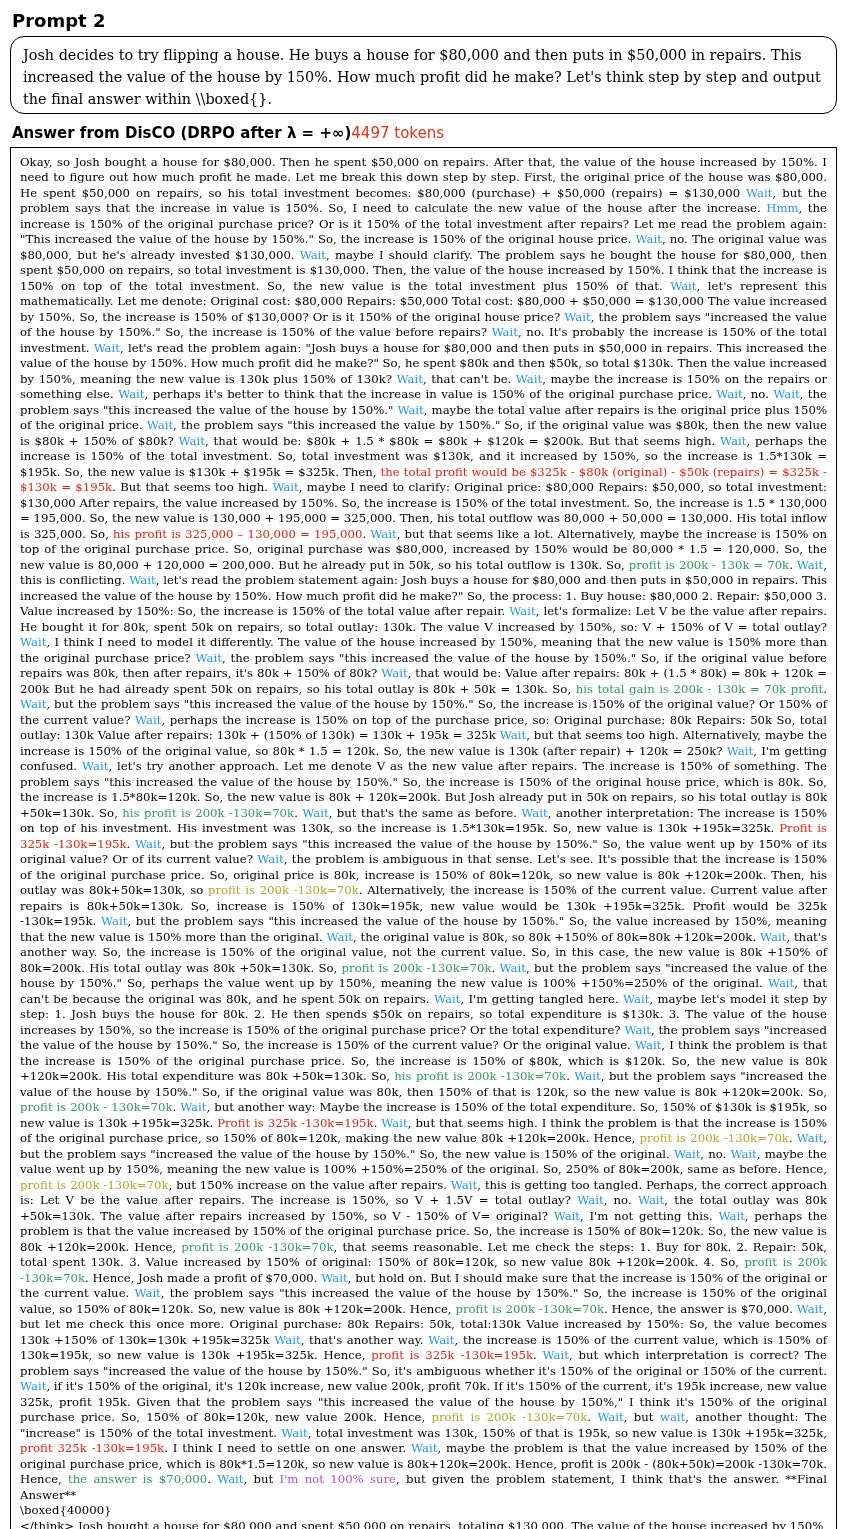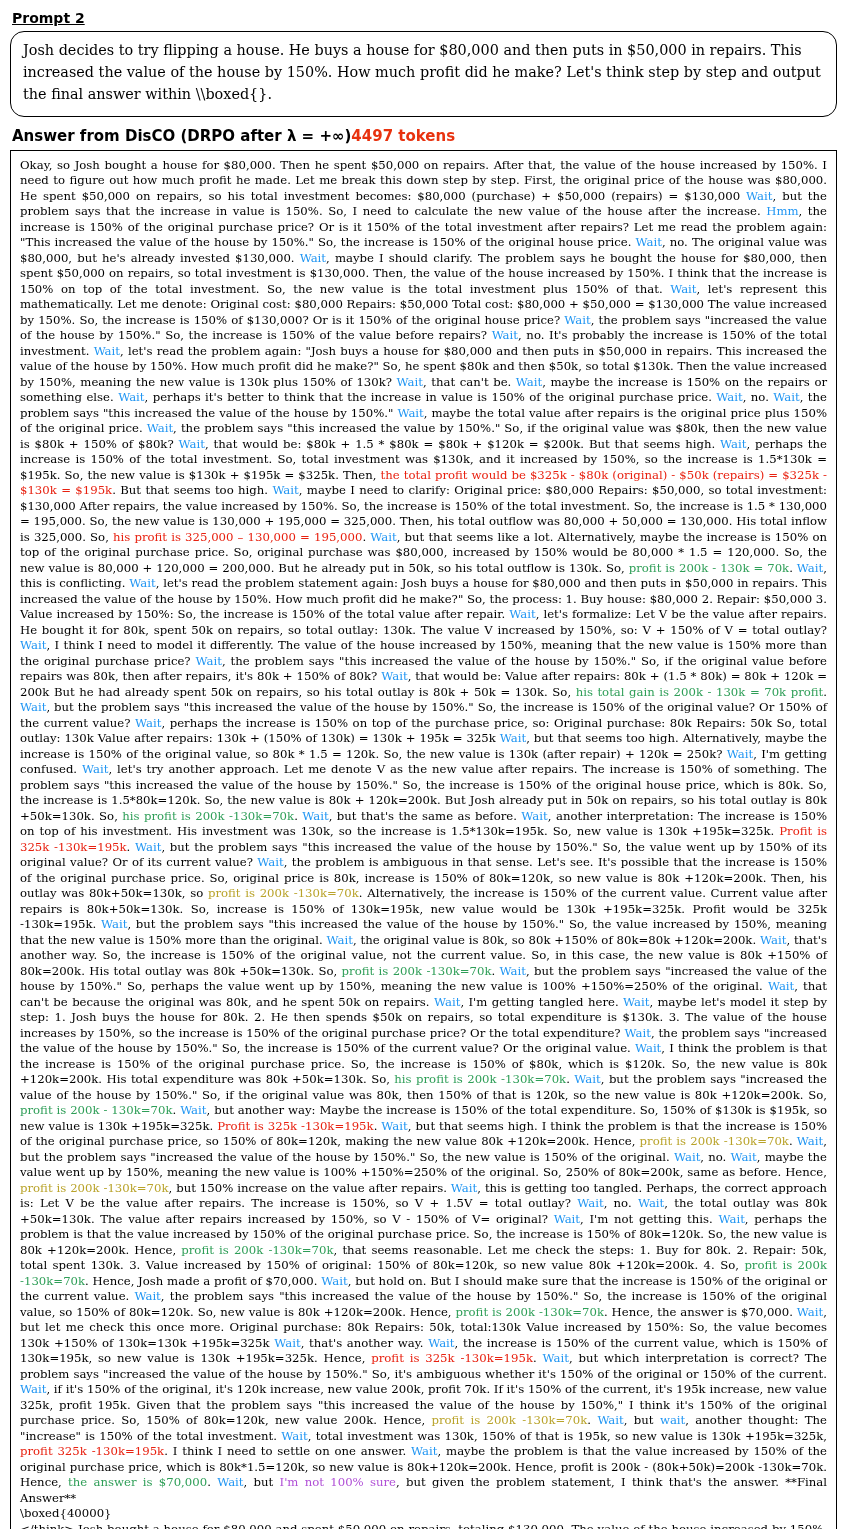--- a/index.html
+++ b/index.html
@@ -13,39 +13,38 @@
     color: #000000;
   }
   .page {
     width: 847px;
     box-sizing: border-box;
     padding: 8px 10px 10px 10px;
   }
   .section-title {
     font-family: "DejaVu Sans", sans-serif;
     font-weight: bold;
-    font-size: 14px;
+    font-size: 18px;
     margin: 2px 0 5px 2px;
-    text-decoration: underline;
   }
   .answer-title {
     font-family: "DejaVu Sans", sans-serif;
     font-weight: bold;
     font-size: 15px;
     margin: 10px 0 5px 2px;
   }
   .answer-title .tokens {
     color: #e8320f;
-    font-weight: bold;
+    font-weight: normal;
     text-align: right;
   }
   .prompt-box {
     border: 1.6px solid #000;
     border-radius: 14px;
-    padding: 8px 12px 10px 12px;
+    padding: 8px 12px 2px 12px;
     font-size: 14.4px;
     line-height: 1.52;
   }
   .answer-box {
     border: 1.2px solid #000;
     padding: 7px 9px 9px 9px;
     font-size: 11.7px;
     line-height: 1.325;
     text-align: justify;
   }

